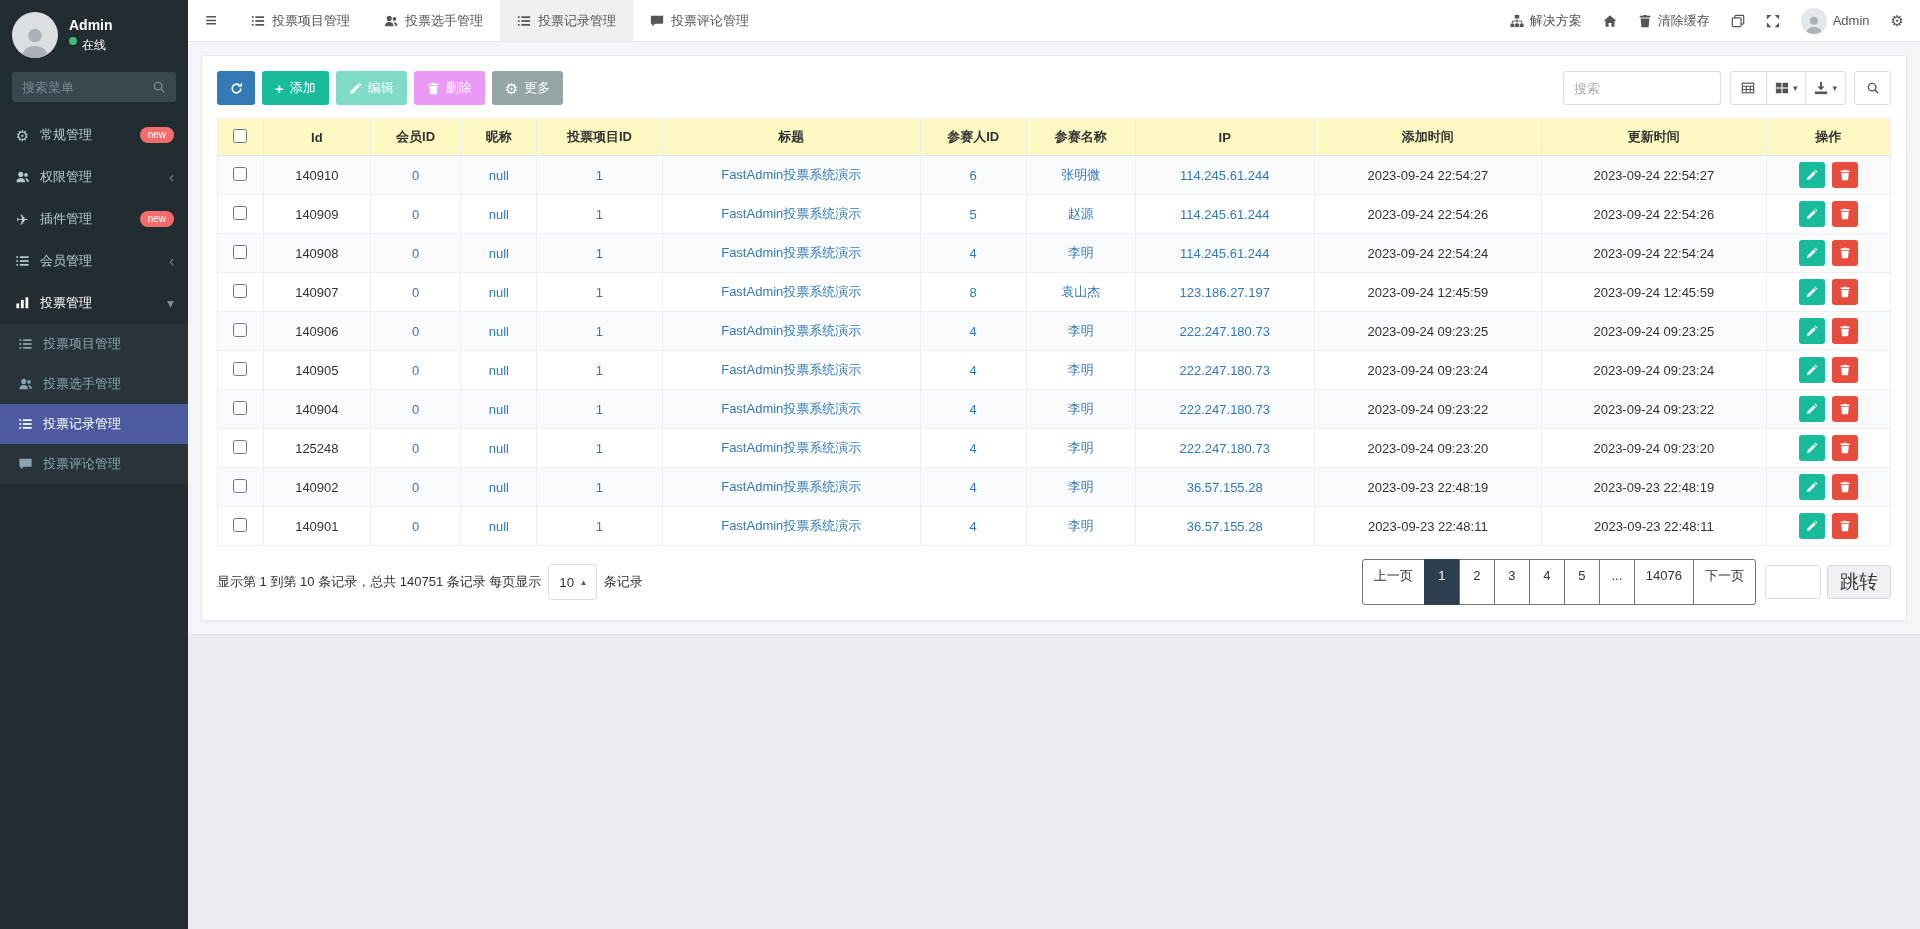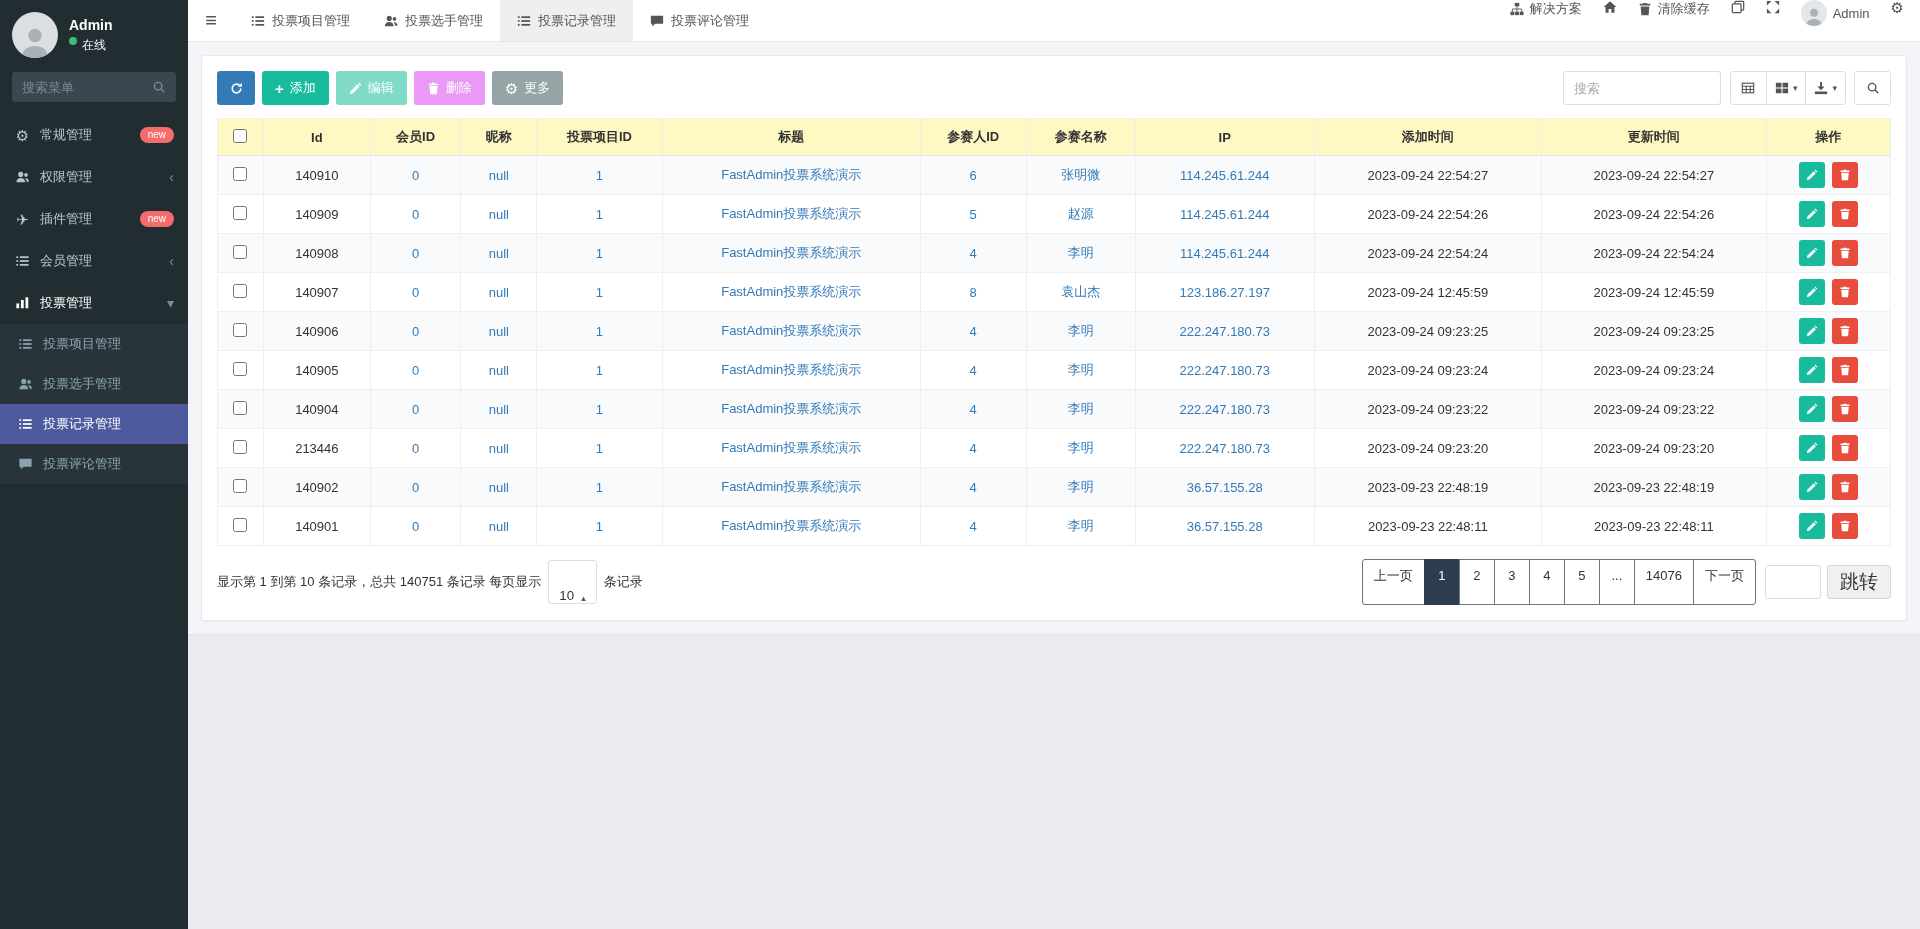--- a/index.html
+++ b/index.html
@@ -29,21 +29,21 @@
   .submenu .menu-item { height:40px; padding-left:17px; color:#8aa4af; }
   .submenu .menu-item.active { background:#4d5b9e; color:#fff; }
 
   
   .main { flex:1; display:flex; flex-direction:column; min-width:0; }
   .topbar { height:42px; background:#fff; display:flex; align-items:stretch; border-bottom:1px solid #e6e6e6; flex-shrink:0; }
   .hamburger { width:46px; display:flex; align-items:center; justify-content:center; font-size:20px; color:#555; cursor:pointer; }
   .tabs { display:flex; }
   .tab { display:flex; align-items:center; gap:7px; padding:0 17px; color:#555; cursor:pointer; white-space:nowrap; }
   .tab.active { background:#efefef; }
-  .topbar-right { margin-left:auto; display:flex; align-items:flex-start; gap:21px; padding-right:16px; color:#555; }
+  .topbar-right { margin-left:auto; display:flex; align-items:center; gap:21px; padding-right:16px; color:#555; }
   .tb-item { display:flex; align-items:center; gap:6px; cursor:pointer; white-space:nowrap; }
   .avatar-sm { width:26px; height:26px; border-radius:50%; background:#e4e7ea; display:flex; align-items:flex-end; justify-content:center; overflow:hidden; }
   .glyph { font-size:15px; line-height:1; }
 
   
   .content { padding:13px; background:#f4f5f8; border-bottom:1px solid #dfe2e6; }
   .filler { flex:1; background:#e9ebf0; }
   .panel { background:#fff; border:1px solid #e8e8e8; border-radius:3px; padding:15px; box-shadow:0 1px 1px rgba(0,0,0,.04); }
 
   
@@ -77,21 +77,21 @@
   .grid a { color:#337ab7; text-decoration:none; cursor:pointer; }
   .grid input[type=checkbox] { width:14px; height:14px; cursor:pointer; }
   .op { width:26px; height:26px; border:none; border-radius:3px; color:#fff; margin:0 2px; cursor:pointer; display:inline-flex; align-items:center; justify-content:center; vertical-align:middle; }
   .op .ic { width:12px; height:12px; }
   .op.edit { background:#18bc9c; }
   .op.del { background:#e74c3c; }
 
   
   .table-footer { display:flex; align-items:center; margin-top:13px; color:#333; }
   .summary { display:flex; align-items:center; }
-  .page-size-btn { border:1px solid #ddd; border-radius:3px; background:#fff; height:44px; padding:0 10px; margin:0 7px; display:inline-flex; align-items:flex-end; gap:7px; cursor:pointer; color:#333; }
+  .page-size-btn { border:1px solid #ddd; border-radius:3px; background:#fff; height:36px; padding:0 10px; margin:0 7px; display:inline-flex; align-items:center; gap:7px; cursor:pointer; color:#333; }
   .pagination { margin-left:auto; display:flex; list-style:none; }
   .pagination li { min-width:36px; height:46px; line-height:32px; padding:0 11px; border:1px solid #737373; margin-left:-1px; background:#fff; text-align:center; cursor:pointer; color:#333; }
   .pagination li:first-child { border-radius:3px 0 0 3px; }
   .pagination li:last-child { border-radius:0 3px 3px 0; }
   .pagination li.active { background:#2c3e50; border-color:#2c3e50; color:#fff; }
   .pagination li[data-name="page-ellipsis"] { cursor:default; }
   .jump-input { width:56px; height:34px; border:1px solid #ddd; border-radius:3px; margin-left:9px; outline:none; padding:0 8px; }
   .jump-btn { height:34px; border:1px solid #d5d8db; border-radius:3px; background:#eef0f2; color:#333; padding:0 12px; margin-left:6px; cursor:pointer; font-size:19px; }
 </style>
 </head>
@@ -664,21 +664,21 @@
                   <svg viewBox="0 0 16 16" fill="currentColor">
                         <path d="M6.2 1h3.6l.5 1.1H14V3.9H2V2.1h3.7z"></path>
                         <path d="M3 5h10l-.9 10H3.9z"></path>
                       </svg>
                 </span>
               </button>
             </td>
           </tr>
               <tr data-name="table-row">
             <td><input type="checkbox" data-name="row-checkbox" style=""></td>
-            <td data-name="cell-id">213446</td>
+            <td data-name="cell-id">125248</td>
             <td><a data-name="member-id-link">0</a></td>
             <td><a data-name="nickname-link">null</a></td>
             <td><a data-name="project-id-link">1</a></td>
             <td><a data-name="title-link">FastAdmin投票系统演示</a></td>
             <td><a data-name="player-id-link">4</a></td>
             <td><a data-name="player-name-link">李明</a></td>
             <td><a data-name="ip-link">222.247.180.73</a></td>
             <td data-name="cell-created">2023-09-24 09:23:20</td>
             <td data-name="cell-updated">2023-09-24 09:23:20</td>
             <td>

